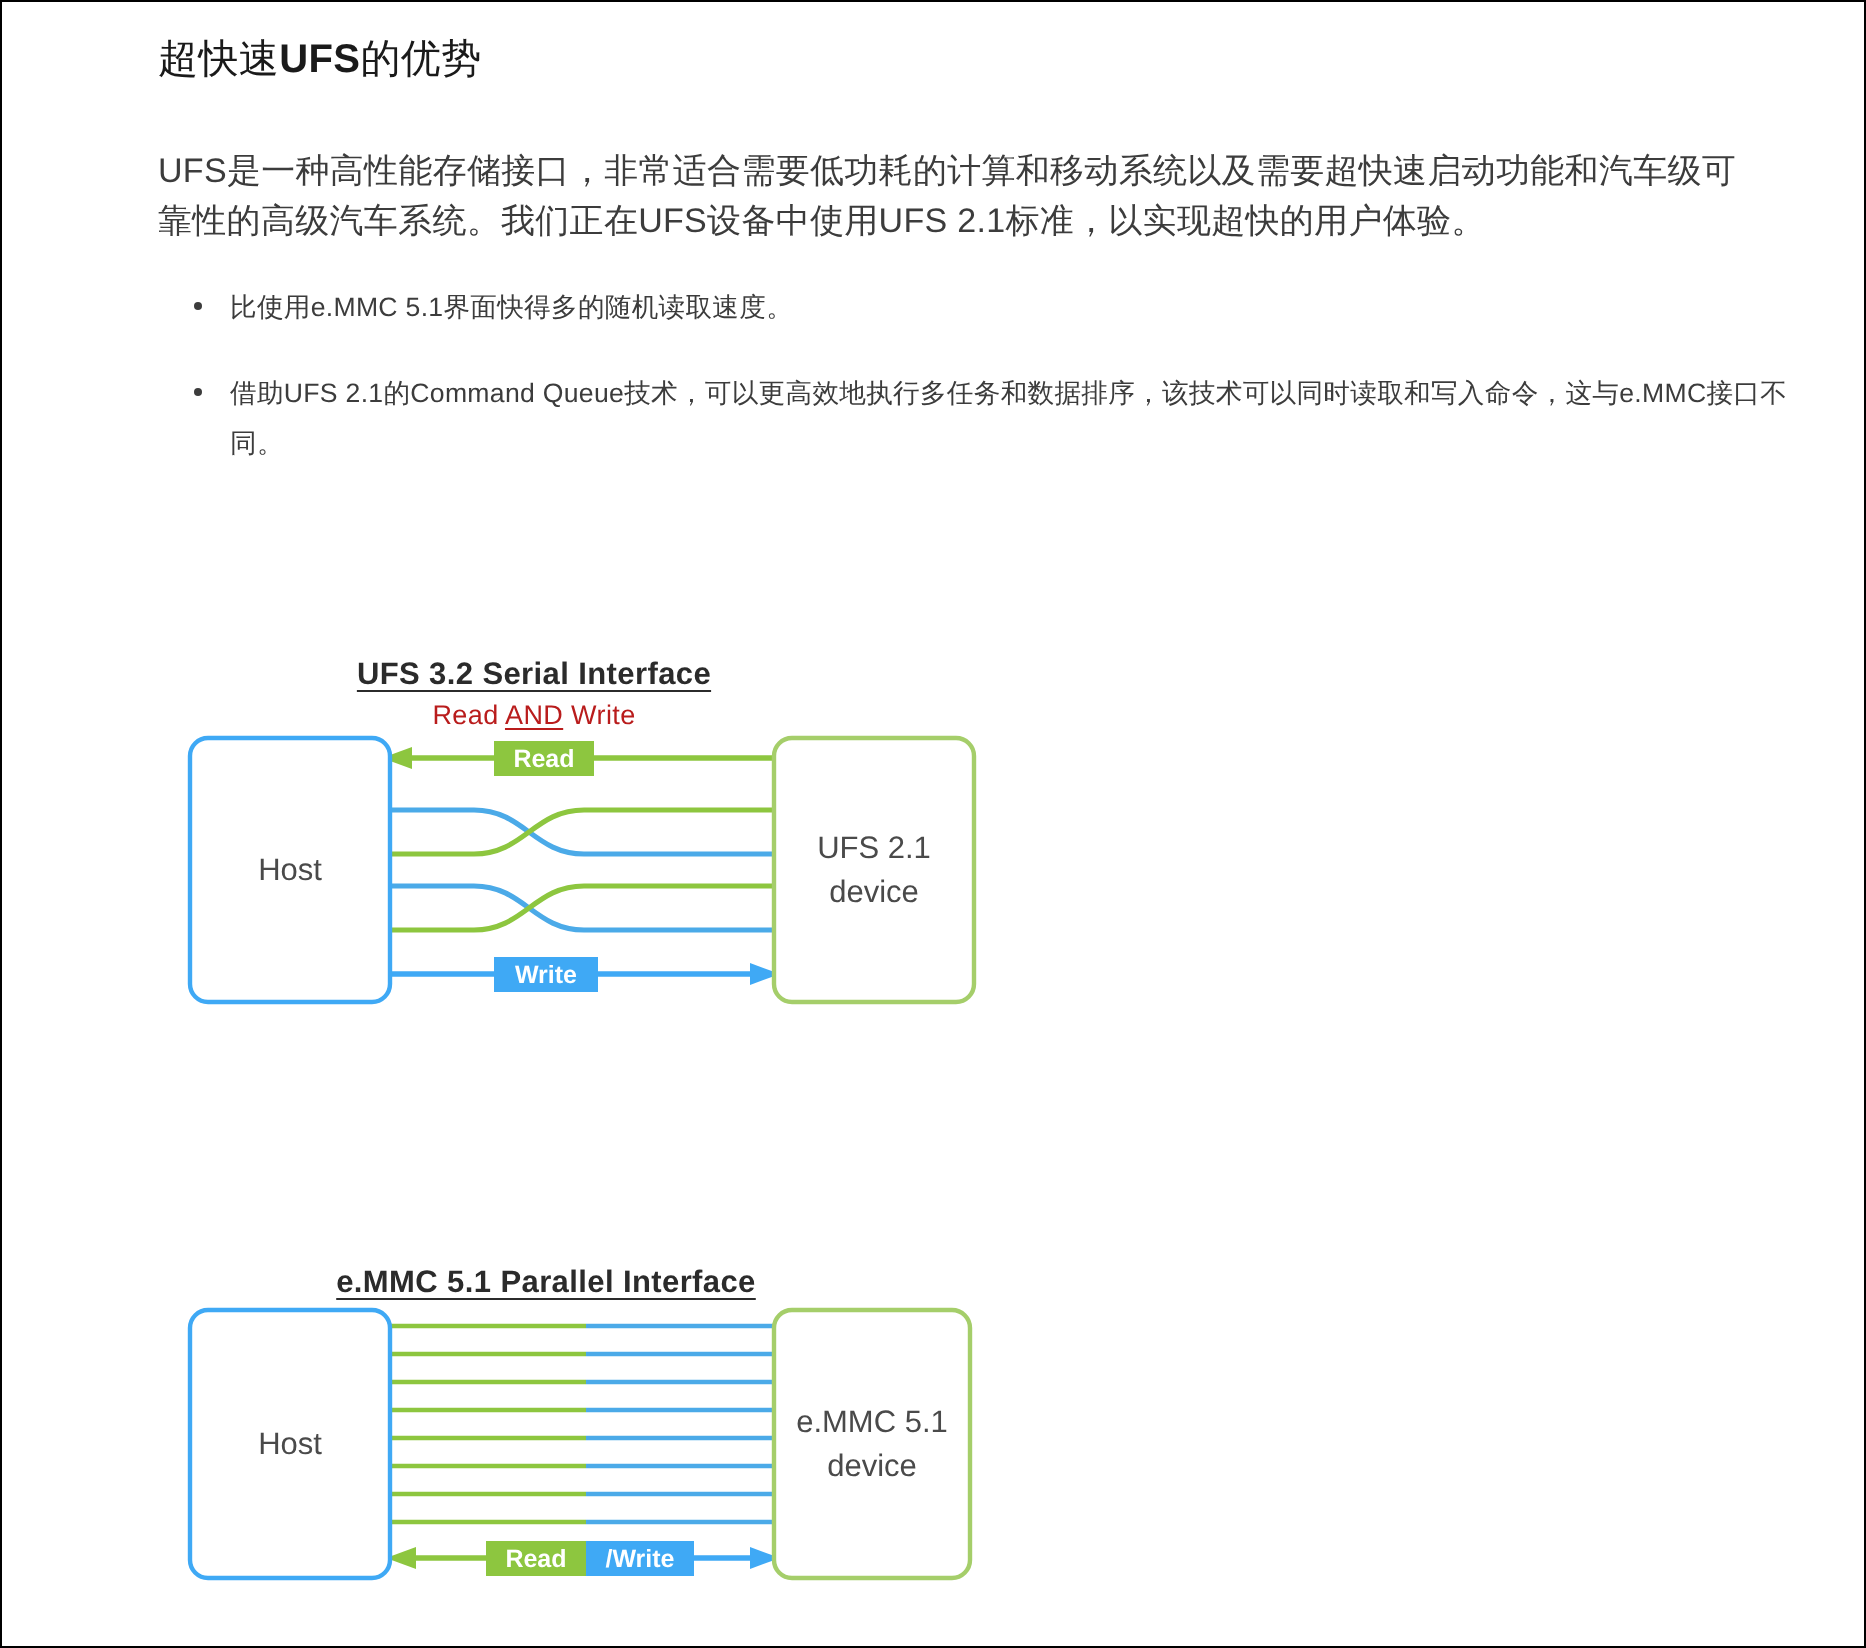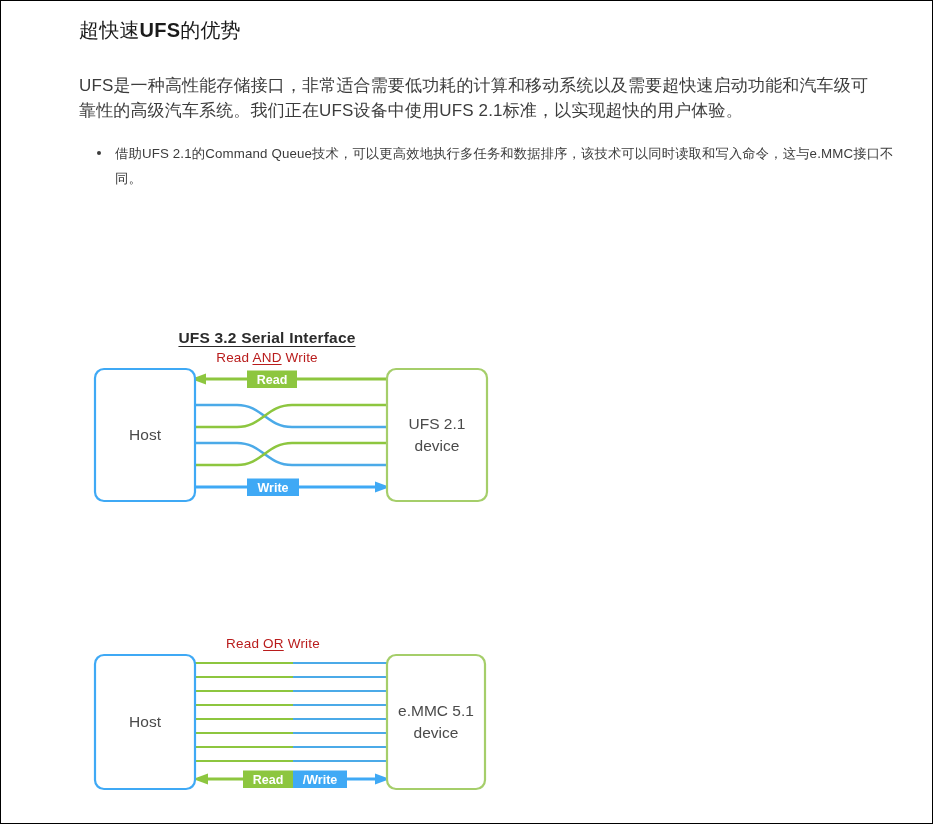--- a/index.html
+++ b/index.html
@@ -119,20 +119,21 @@
 <div class="page">
 
   <div class="content">
 
     <h1 class="page-title"><span>超快速</span><b>UFS</b><span>的优势</span></h1>
 
     <p class="body-para">UFS是一种高性能存储接口，非常适合需要低功耗的计算和移动系统以及需要超快速启动功能和汽车级可靠性的高级汽车系统。我们正在UFS设备中使用UFS 2.1标准，以实现超快的用户体验。</p>
 
 
     <ul class="bullets">
+      <li>比使用e.MMC 5.1界面快得多的随机读取速度。</li>
       <li>借助UFS 2.1的Command Queue技术，可以更高效地执行多任务和数据排序，该技术可以同时读取和写入命令，这与e.MMC接口不同。</li>
     </ul>
 
   </div>
 
   <div class="figure" id="figure-ufs">
     <div class="fig-title">UFS 3.2 Serial Interface</div>
     <div class="fig-subtitle"><span>Read </span><u>AND</u><span> Write</span></div>
 
     <div class="diagram-wrap">
@@ -172,21 +173,21 @@
           <rect x="300" y="4" width="100" height="132" rx="9" ry="9" fill="#ffffff" stroke="#A5CE6A" stroke-width="2.2"></rect>
           <text x="350" y="64" font-family="Liberation Sans, sans-serif" font-size="15.5" fill="#4a4a4a" text-anchor="middle">UFS 2.1</text>
           <text x="350" y="86" font-family="Liberation Sans, sans-serif" font-size="15.5" fill="#4a4a4a" text-anchor="middle">device</text>
         </g>
 
       </svg>
     </div>
   </div>
 
   <div class="figure" id="figure-emmc">
-    <div class="fig-subtitle"><span>Read </span><u>OR</u><span> Write</span></div>
+    <div class="fig-title">e.MMC 5.1 Parallel  Interface</div>
 
     <div class="diagram-wrap">
       <svg class="diagram-svg" width="420" height="152" viewBox="0 0 420 152">
 
         <g stroke-width="2.2" stroke-linecap="butt">
 
           <line x1="108" y1="12" x2="206" y2="12" stroke="#8DC63F"></line>
           <line x1="108" y1="26" x2="206" y2="26" stroke="#8DC63F"></line>
           <line x1="108" y1="40" x2="206" y2="40" stroke="#8DC63F"></line>
           <line x1="108" y1="54" x2="206" y2="54" stroke="#8DC63F"></line>

